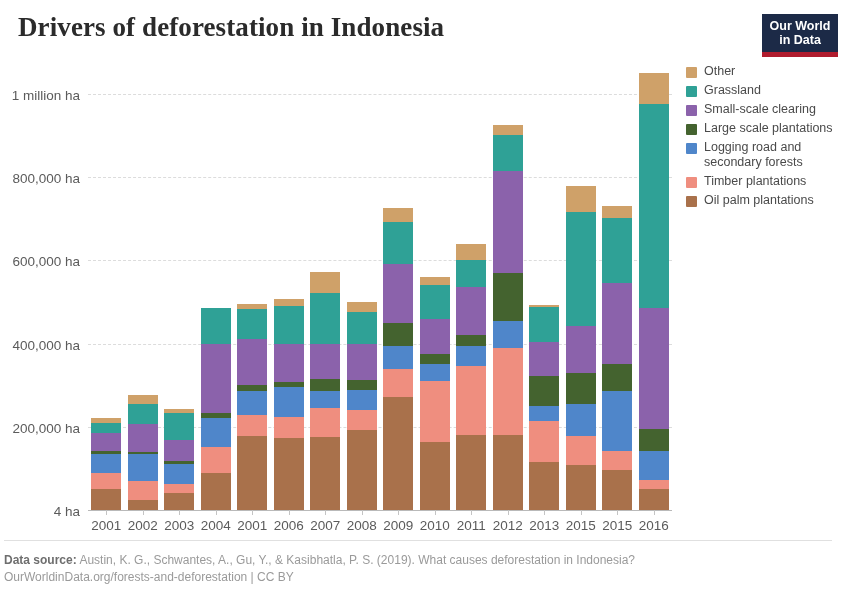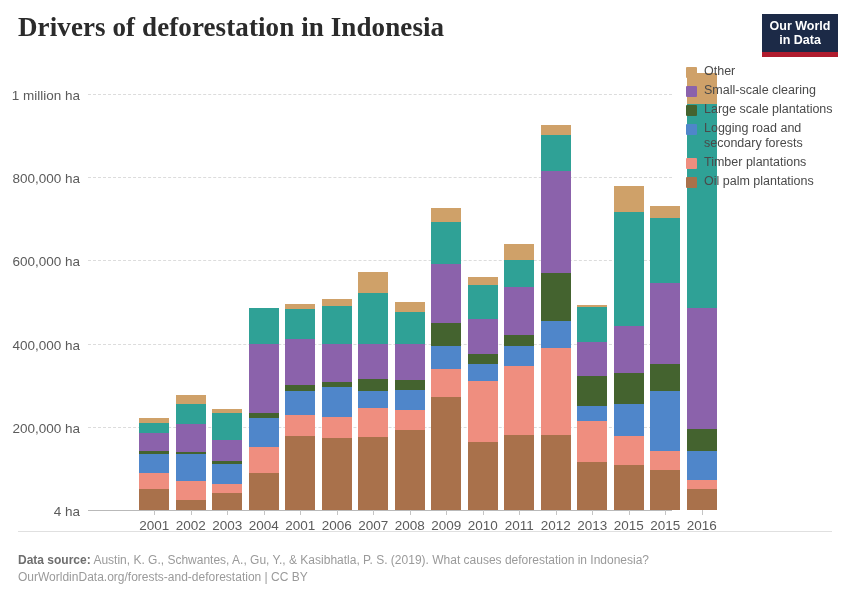--- a/index.html
+++ b/index.html
@@ -45,21 +45,21 @@
   }
   .gridline.zero{border-top:1.4px solid #b9b9b9;border-bottom:none;}
   .ytick{
     position:absolute;right:100%;
     margin-right:8px;
     transform:translateY(-50%);
     font-size:13.5px;color:#5b5b5b;white-space:nowrap;margin-left:27px;
   }
   .bars{
     position:absolute;left:0;top:0;width:100%;height:100%;
-    display:flex;align-items:flex-end;margin-left:48px;
+    display:flex;align-items:flex-end;
   }
   .barcol{
     flex:1 1 0;
     height:100%;
     display:flex;flex-direction:column;justify-content:flex-end;
     align-items:center;
     position:relative;
   }
   .bar{
     width:30px;
@@ -87,23 +87,23 @@
   .swatch{
     width:11px;height:11px;flex:0 0 11px;
     margin-top:3px;margin-right:7px;border-radius:1px;
   }
   .legend-label{
     font-size:12.5px;color:#4a4a4a;line-height:15px;
   }
 
   
   .footer{
-    position:absolute;left:18px;right:18px;bottom:14px;
+    position:absolute;left:4px;right:18px;bottom:14px;
     border-top:1px solid #e0e0e0;
-    padding-top:20px;
+    padding-top:11px;
   }
   .footer-line{
     font-size:12px;color:#9a9a9a;line-height:17px;
   }
   .footer-line b{color:#6e6e6e;font-weight:700;}
 </style>
 </head>
 <body>
 
 <div id="root">
@@ -346,20 +346,24 @@
         </div>
       </div>
   </div>
 
   <div class="legend" id="legend">
       <div class="legend-item">
         <span class="swatch" style="background: rgb(207, 161, 105);"></span>
         <span class="legend-label">Other</span>
       </div>
       <div class="legend-item">
+        <span class="swatch" style="background: rgb(47, 161, 150);"></span>
+        <span class="legend-label">Grassland</span>
+      </div>
+      <div class="legend-item">
         <span class="swatch" style="background: rgb(139, 98, 171);"></span>
         <span class="legend-label">Small-scale clearing</span>
       </div>
       <div class="legend-item">
         <span class="swatch" style="background: rgb(68, 99, 47);"></span>
         <span class="legend-label">Large scale plantations</span>
       </div>
       <div class="legend-item">
         <span class="swatch" style="background: rgb(79, 134, 202);"></span>
         <span class="legend-label">Logging road and secondary forests</span>

